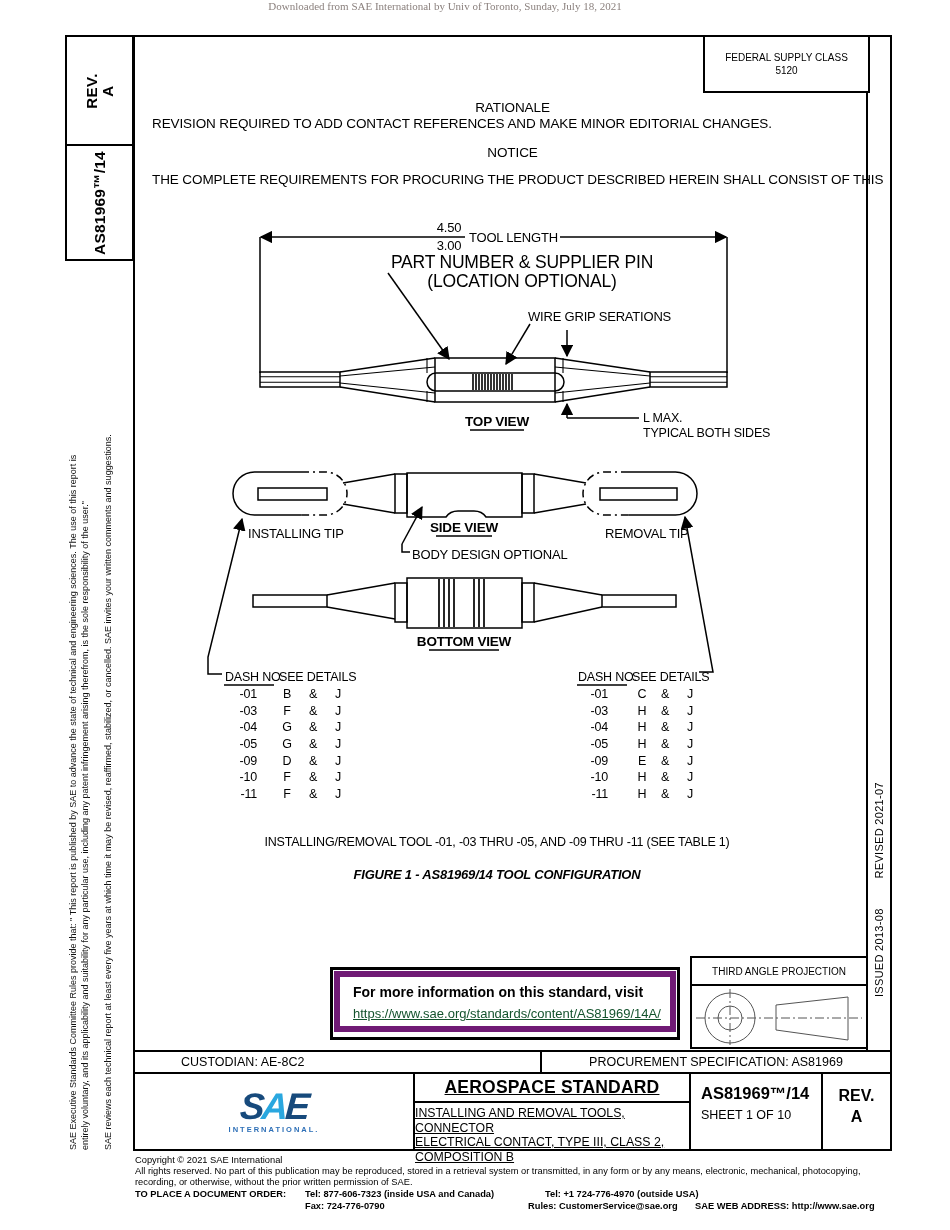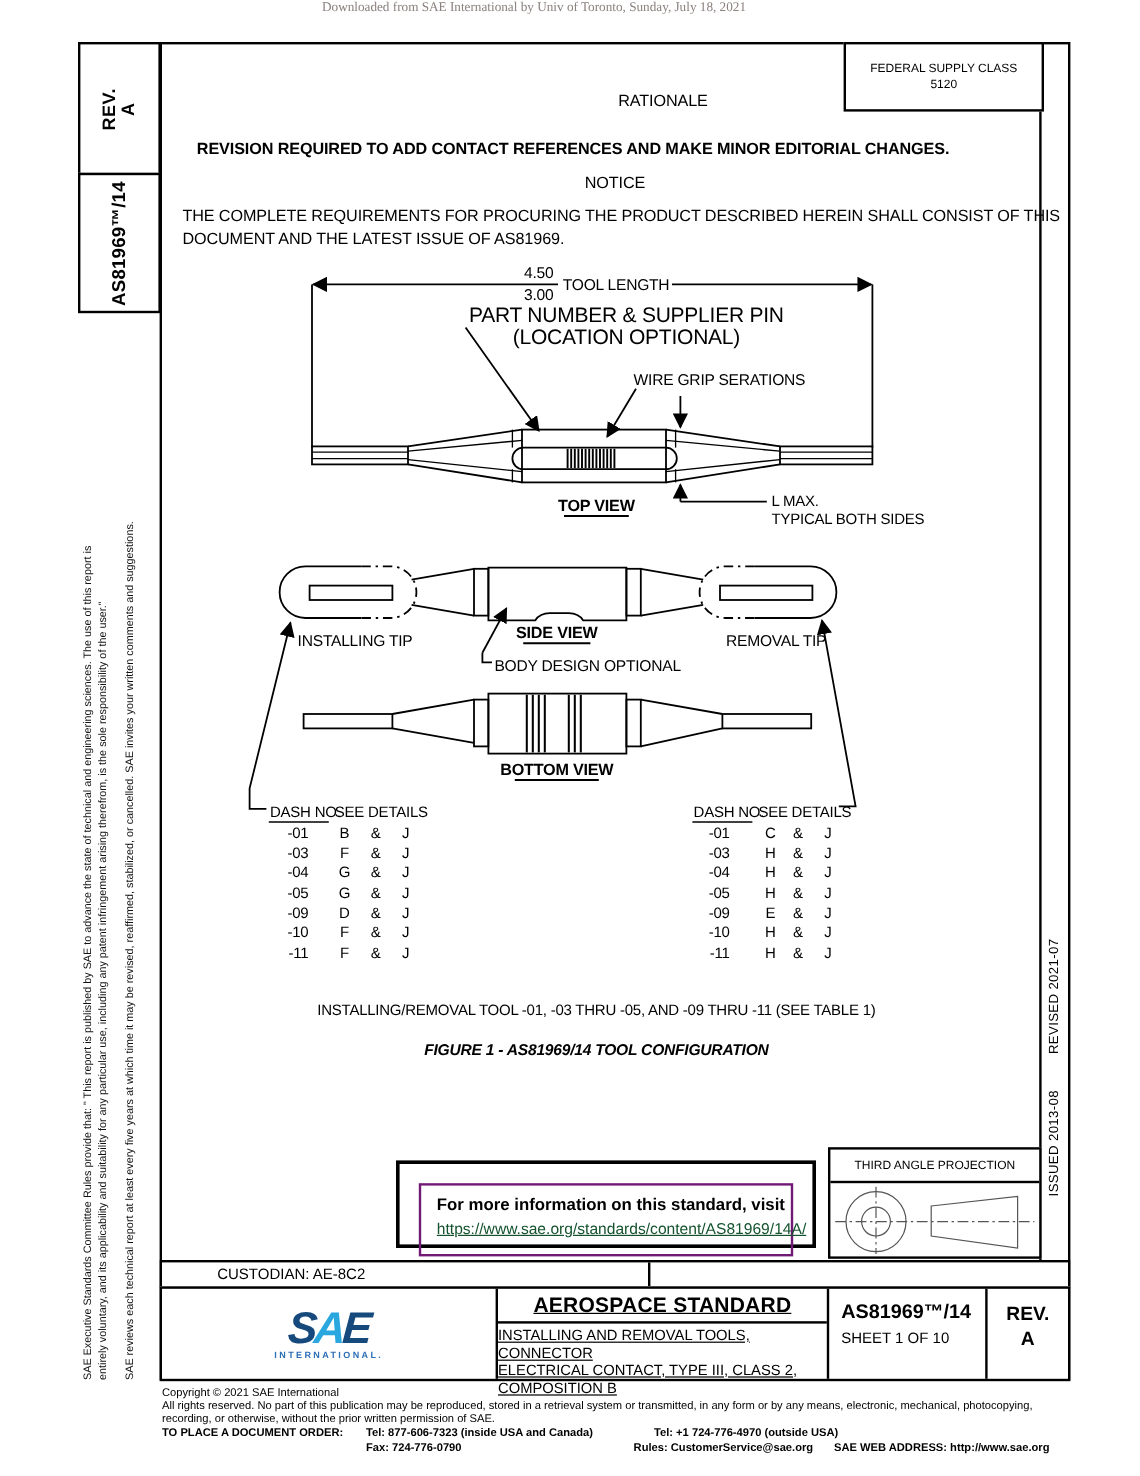--- a/index.html
+++ b/index.html
@@ -20,21 +20,21 @@
   .right-col { left:866px; top:35px; width:0; height:1015px; border-left:2px solid #000; }
   .issued { font-size:11px; letter-spacing:.3px; }
   .issued span { padding-right:30px; }
   .fsc-box { left:703px; top:35px; width:167px; height:58px; border:2px solid #000;
              box-sizing:border-box; background:#fff; display:flex; flex-direction:column;
              justify-content:center; text-align:center; font-size:10px; line-height:13px; }
   .doc-text { font-size:13.5px; letter-spacing:-0.1px; }
   .h-center { left:135px; width:755px; text-align:center; }
   .info-box { left:330px; top:967px; width:350px; height:73px; border:3px solid #000;
               box-sizing:border-box; background:#fff; }
-  .info-inner { border:2px solid #701a75; margin:16px; height:calc(100% - 6px);
+  .info-inner { border:6px solid #701a75; margin:1px; height:calc(100% - 6px);
                 padding:7px 0 16px 13px; box-sizing:border-box; }
   .info-line1 { font-weight:bold; font-size:14px; margin-bottom:4px; }
   .info-link  { font-size:13px; text-decoration:underline; }
   .proj-box { left:690px; top:956px; width:178px; height:93px; border:2px solid #000;
               box-sizing:border-box; background:#fff; }
   .proj-title { height:26px; border-bottom:2px solid #000; display:flex; align-items:center;
                 justify-content:center; font-size:10px; }
   .cust-row { left:133px; top:1050px; width:759px; height:24px; border:2px solid #000;
               box-sizing:border-box; display:flex; background:#fff;padding-left:32px; }
   .cust-cell { width:375px; border-right:2px solid #000; box-sizing:border-box;
@@ -85,25 +85,24 @@
 
   <div class="abs rot issued" style="left:873px;top:997px;">
     <span>ISSUED 2013-08</span><span>REVISED 2021-07</span>
   </div>
 
   <div class="abs fsc-box">
     <div>FEDERAL SUPPLY CLASS</div>
     <div>5120</div>
   </div>
 
-  <div class="abs h-center doc-text" style="top:76px;margin-left:40px;">RATIONALE</div>
-  <div class="abs doc-text" style="left:164px;top:116px;font-weight:bold;">REVISION REQUIRED TO ADD CONTACT REFERENCES AND MAKE MINOR EDITORIAL CHANGES.</div>
+  <div class="abs h-center doc-text" style="top:100px;">RATIONALE</div>
+  <div class="abs doc-text" style="left:152px;top:116px;">REVISION REQUIRED TO ADD CONTACT REFERENCES AND MAKE MINOR EDITORIAL CHANGES.</div>
   <div class="abs doc-text" style="left:152px;top:172px;">THE COMPLETE REQUIREMENTS FOR PROCURING THE PRODUCT DESCRIBED HEREIN SHALL CONSIST OF THIS</div>
   <div class="abs h-center doc-text" style="top:145px;">NOTICE</div>
-  <div class="abs doc-text" style="left:152px;top:191px;">DOCUMENT AND THE LATEST ISSUE OF AS81969.</div>
 
   <svg class="abs" style="left:133px;top:210px;" width="759" height="700" viewBox="0 0 759 700">
     <defs>
       <marker id="ah" viewBox="0 0 10 10" refX="9" refY="5" markerWidth="8.5" markerHeight="8.5" orient="auto-start-reverse">
         <path d="M0,0 L10,5 L0,10 z" fill="#000"></path>
       </marker>
     </defs>
 
     <g stroke="#000" stroke-width="1.5" fill="none">
       <line x1="332" y1="27" x2="128" y2="27" marker-end="url(#ah)"></line>
@@ -305,20 +304,21 @@
         <line x1="38" y1="3" x2="38" y2="59" stroke-dasharray="9 3 2 3"></line>
         <circle cx="38" cy="32" r="25"></circle>
         <circle cx="38" cy="32" r="12"></circle>
         <polygon points="84,19 156,11 156,54 84,44"></polygon>
       </g>
     </svg>
   </div>
 
   <div class="abs cust-row">
     <div class="cust-cell">CUSTODIAN: AE-8C2</div>
+    <div class="proc-cell">PROCUREMENT SPECIFICATION: AS81969</div>
   </div>
 
   <div class="abs title-block">
     <div class="tb-logo">
       <div class="sae-letters"><span style="color:#174a7c;">S</span><span style="color:#2aa7df;">A</span><span style="color:#174a7c;">E</span></div>
       <div class="sae-sub" style="color:#2d6fb7;">INTERNATIONAL.</div>
     </div>
     <div class="tb-mid">
       <div class="tb-mid-head">AEROSPACE STANDARD</div>
       <div class="tb-sub">

